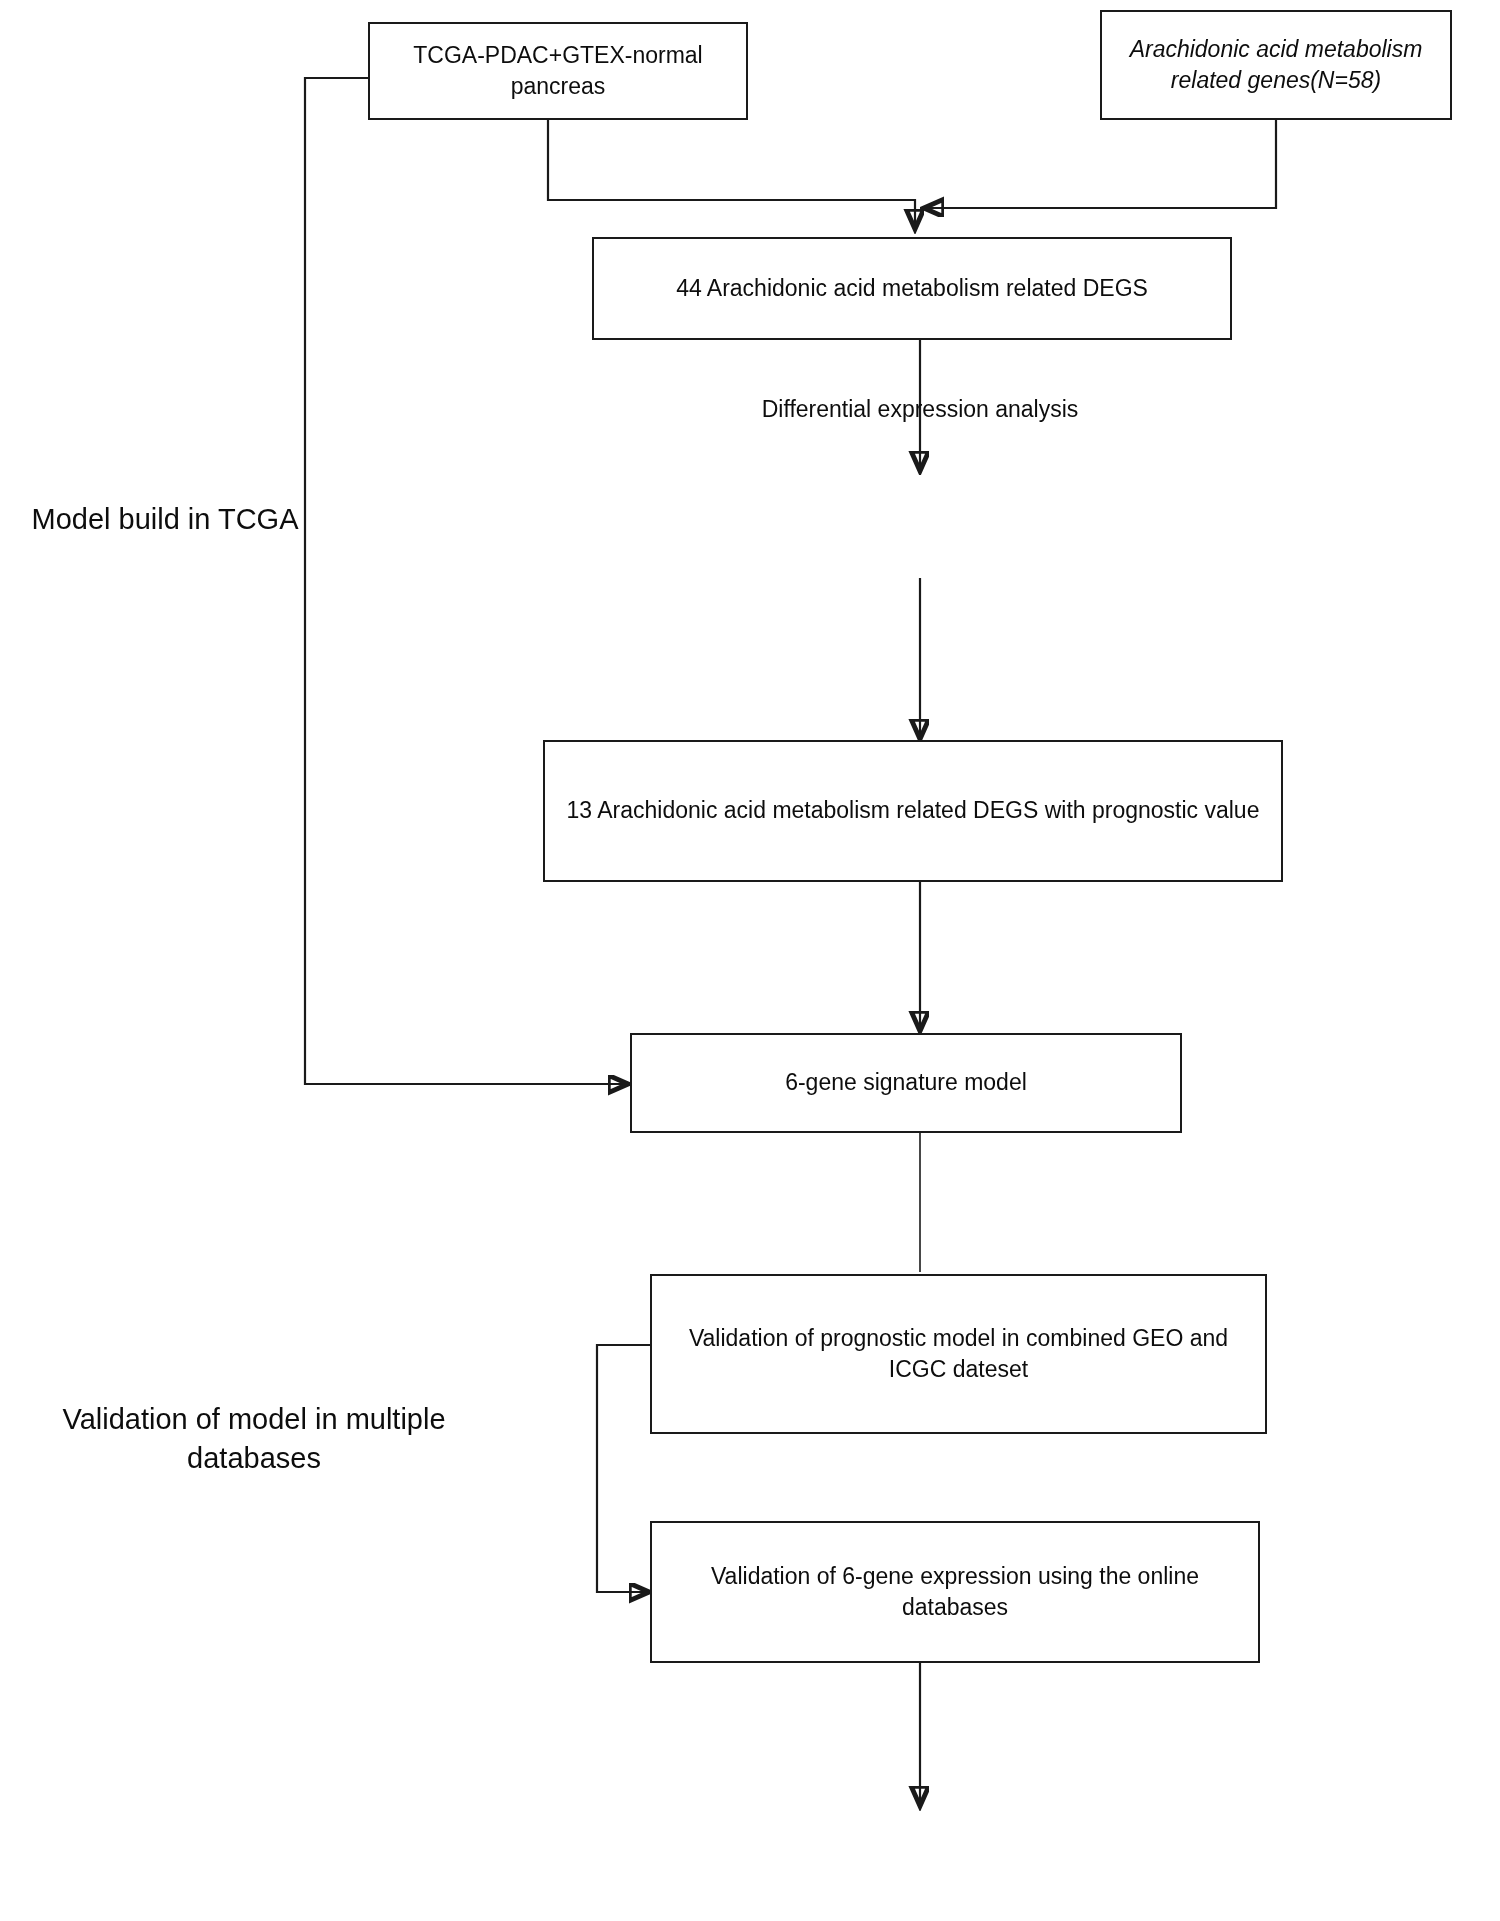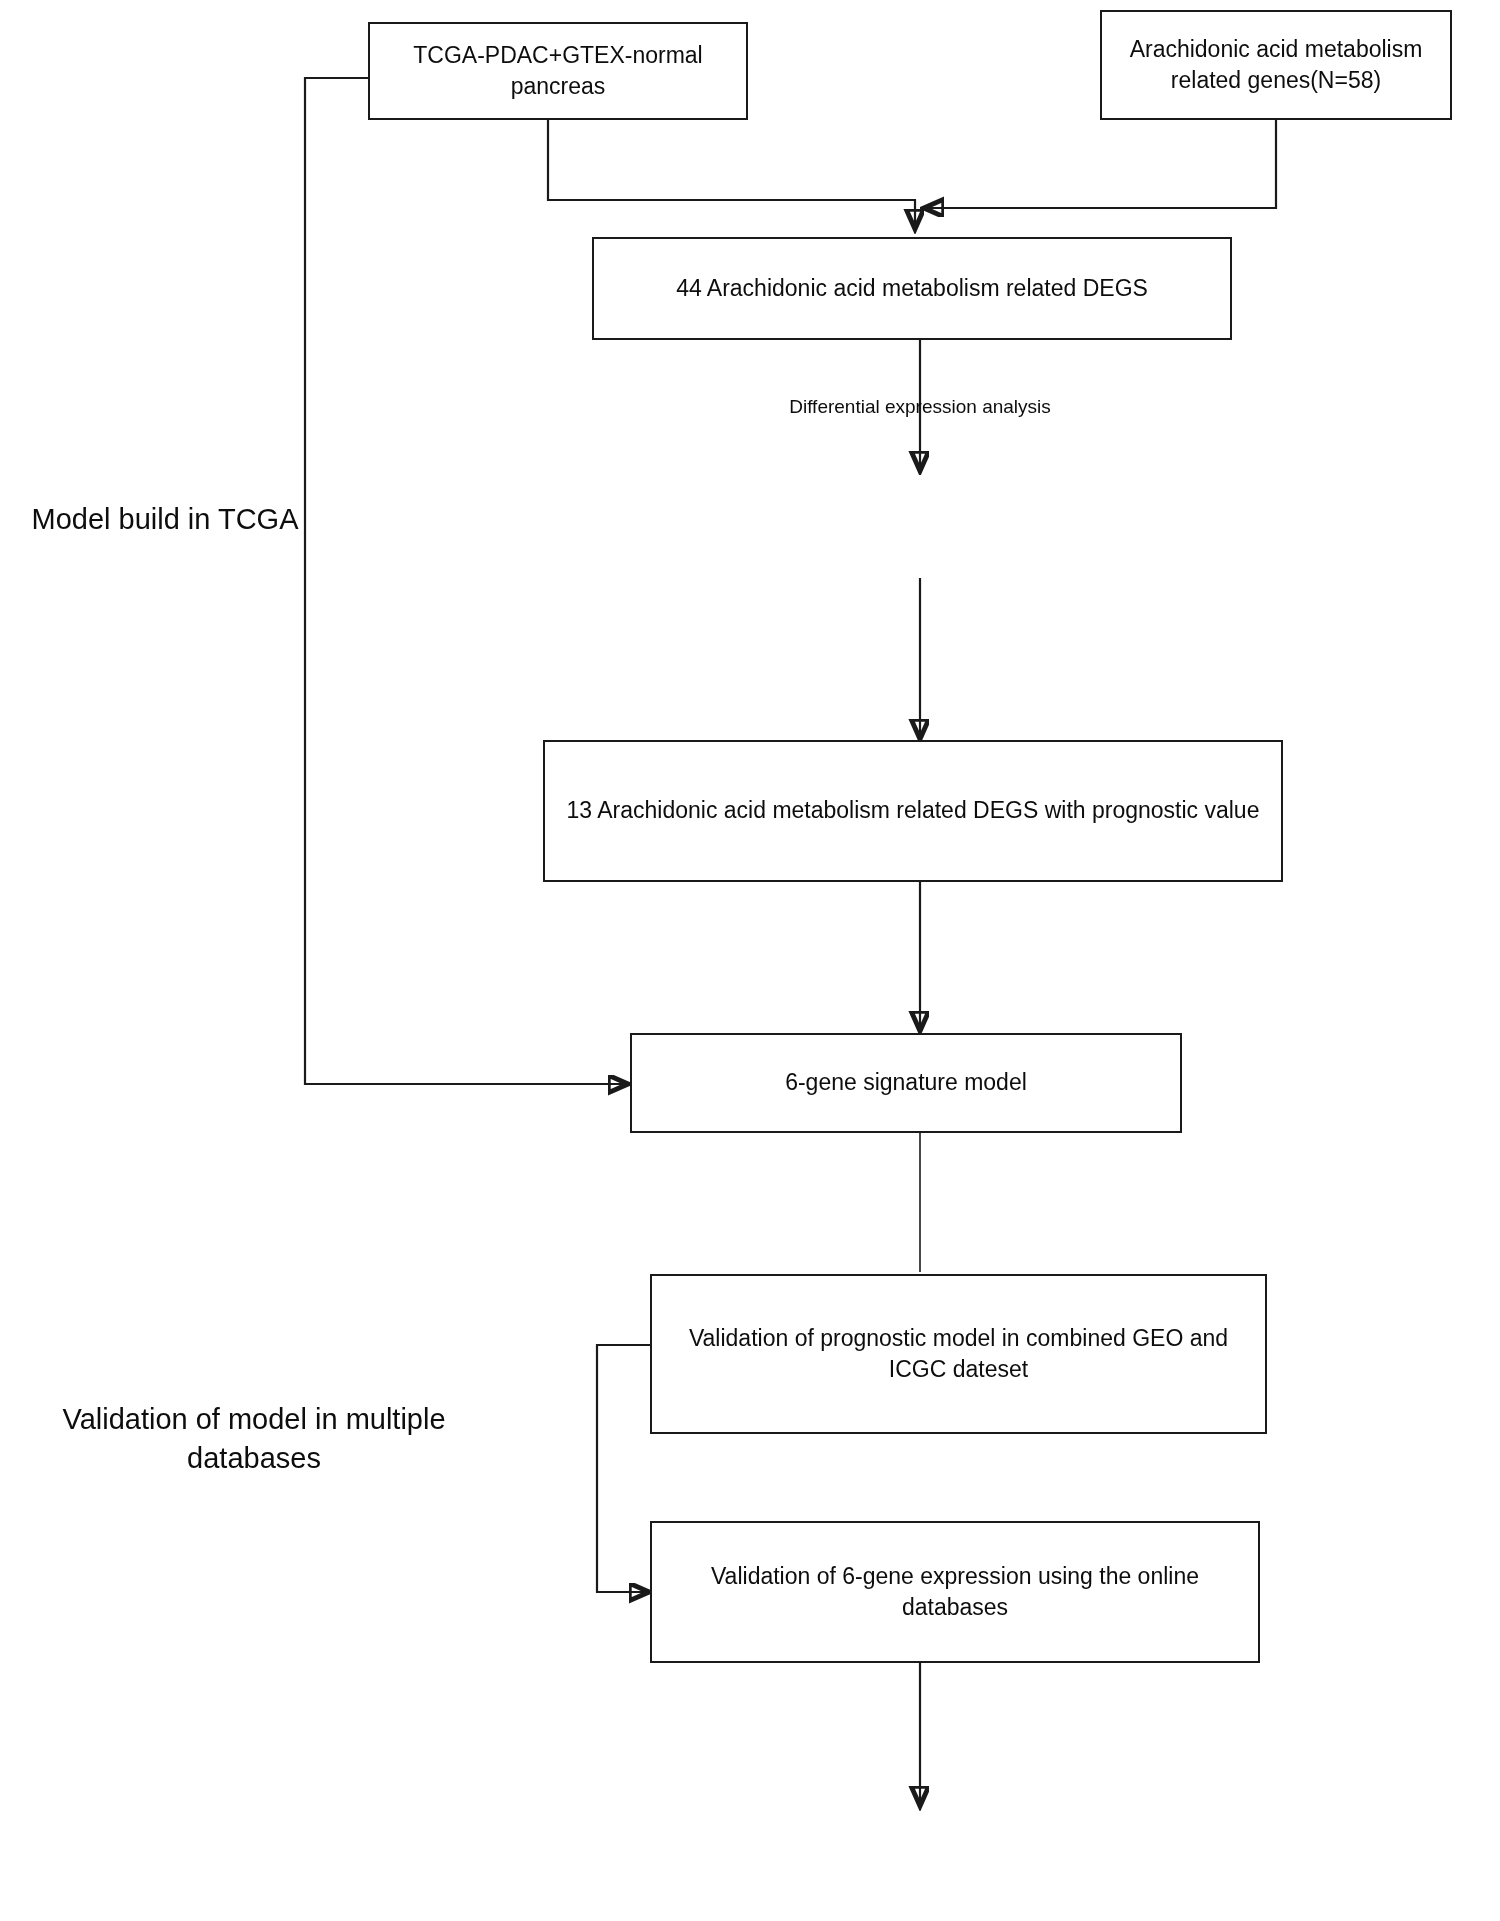--- a/index.html
+++ b/index.html
@@ -93,21 +93,21 @@
 
     <path d="M654,1345 L597,1345 L597,1592 L648,1592" marker-end="url(#arrow)"></path>
 
     <path d="M920,1662 L920,1805" marker-end="url(#arrow)"></path>
   </svg>
 
   <div class="node" style="left:368px; top:22px; width:380px; height:98px; font-size:23px;">
     <span>TCGA-PDAC+GTEX-normal pancreas</span>
   </div>
 
-  <div class="node" style="left:1100px; top:10px; width:352px; height:110px; font-size:23px;">
+  <div class="node" style="left:1100px; top:10px; width:352px; height:110px; font-size:23px;font-style:italic;">
     <span>Arachidonic acid metabolism related genes(N=58)</span>
   </div>
 
   <div class="node" style="left:592px; top:237px; width:640px; height:103px; font-size:23px;">
     <span>44 Arachidonic acid metabolism related DEGS</span>
   </div>
 
 
   <div class="node" style="left:543px; top:740px; width:740px; height:142px; font-size:23px;">
     <span>13 Arachidonic acid metabolism related DEGS with prognostic value</span>
@@ -119,21 +119,21 @@
 
   <div class="node" style="left:650px; top:1274px; width:617px; height:160px; font-size:23px;">
     <span>Validation of prognostic model  in combined GEO and ICGC dateset</span>
   </div>
 
   <div class="node" style="left:650px; top:1521px; width:610px; height:142px; font-size:23px;">
     <span>Validation of 6-gene expression using the online databases</span>
   </div>
 
 
-  <div class="edge-label" style="left:700px; top:395px; width:440px; font-size:19px;">
+  <div class="edge-label" style="left:700px; top:395px; width:440px; font-size:23px;">
     <span>Differential expression analysis</span>
   </div>
 
   <div class="side-label" style="left:20px; top:500px; width:290px; font-size:29px;">
     <span>Model build in TCGA</span>
   </div>
 
   <div class="side-label" style="left:0px; top:1400px; width:490px; font-size:29px;margin-left:9px;">
     <span>Validation of  model  in multiple databases</span>
   </div>

